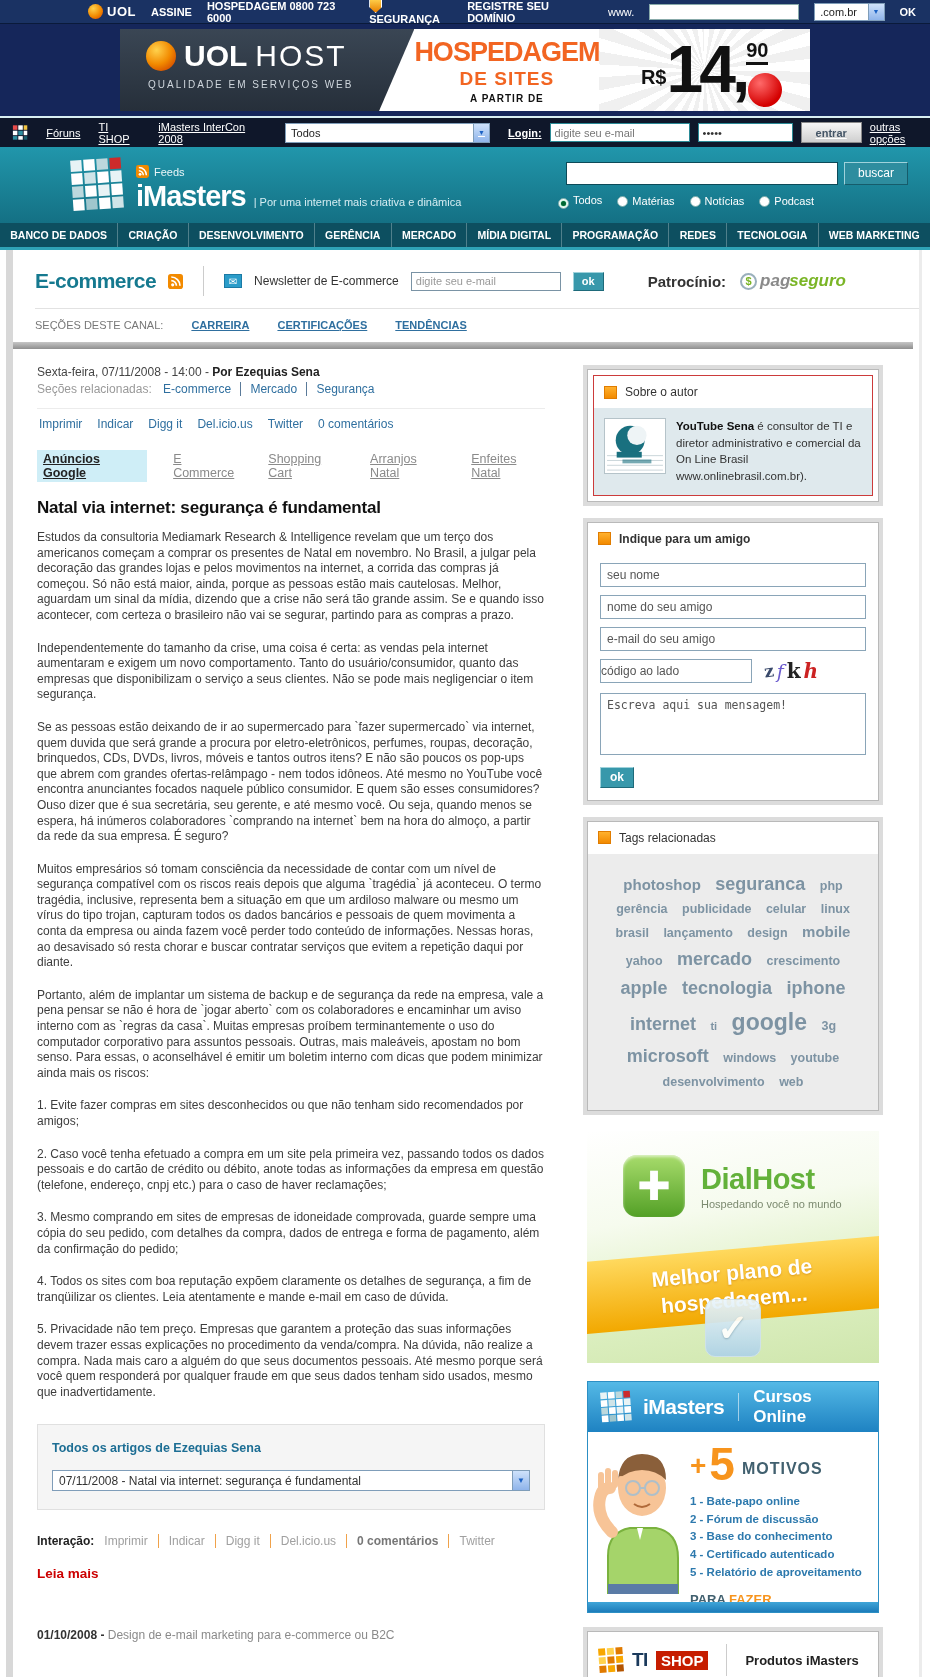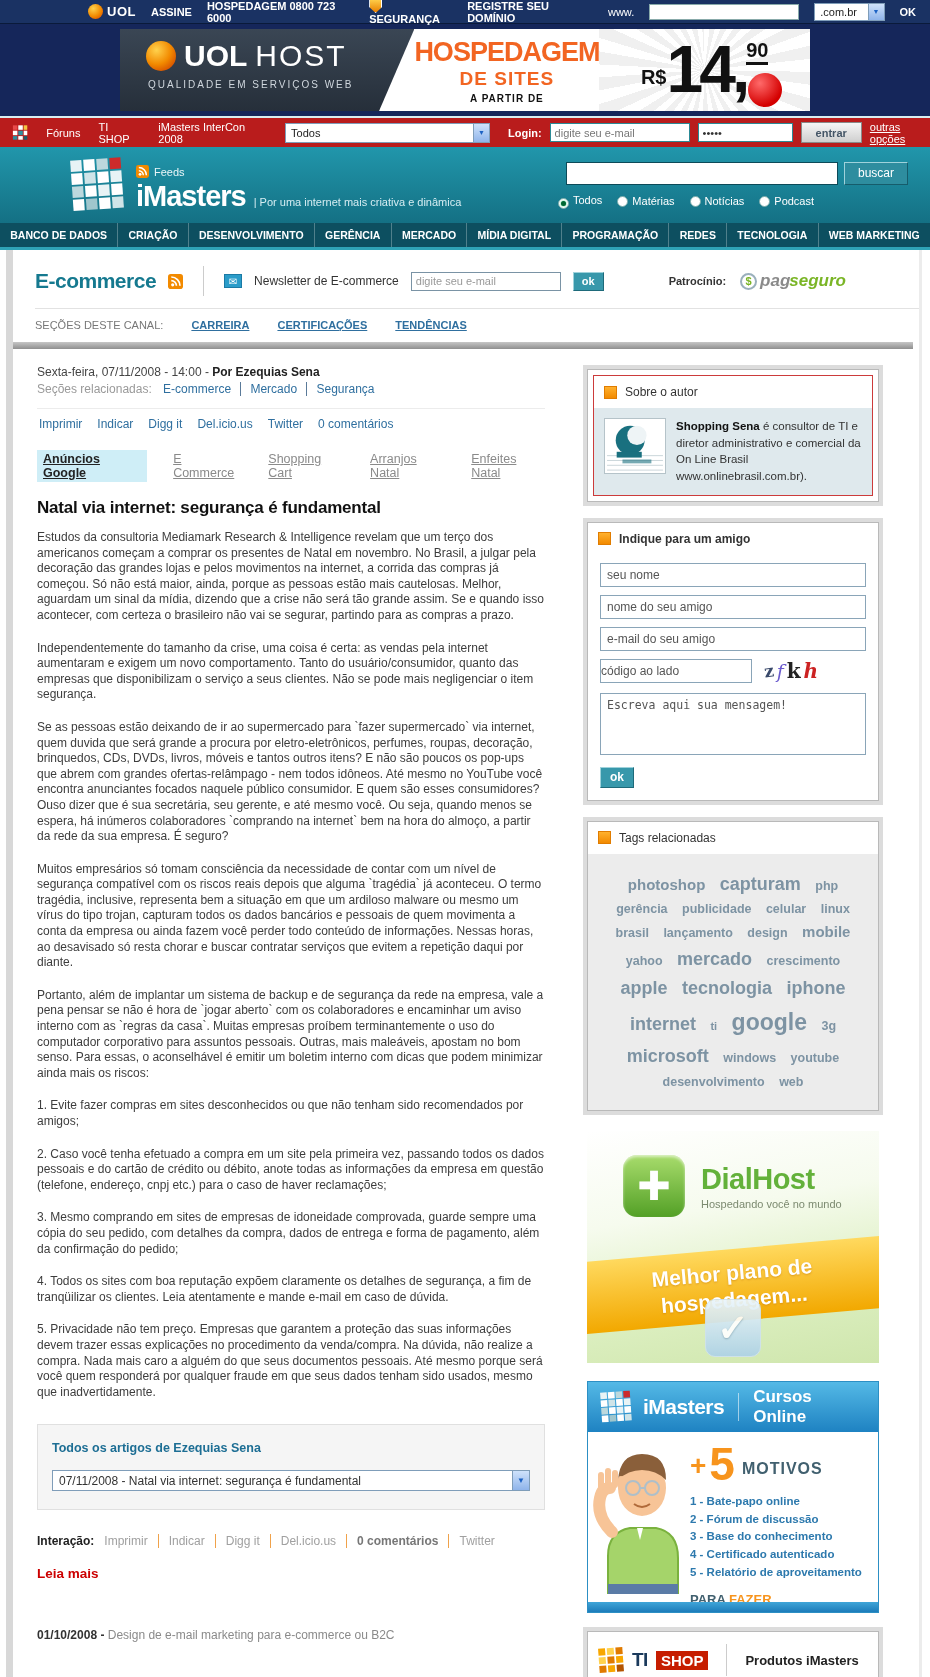--- a/index.html
+++ b/index.html
@@ -31,21 +31,21 @@
   .bn-l1 { color:#f26522; font-size:27px; font-weight:bold; letter-spacing:-1px; }
   .bn-l2 { color:#f26522; font-size:19px; font-weight:bold; letter-spacing:1px; }
   .bn-l3 { color:#111; font-size:10px; font-weight:bold; letter-spacing:1px; margin-top:3px; }
   .bn-right { width:215px; position:relative; background:repeating-conic-gradient(#fff 0 7deg,#f0f0f0 7deg 14deg); display:flex; align-items:center; justify-content:center; }
   .bn-rs { font-size:20px; font-weight:bold; color:#111; margin-top:14px; }
   .bn-price { font-size:66px; font-weight:bold; color:#111; line-height:.9; letter-spacing:-4px; }
   .bn-cents { font-size:20px; font-weight:bold; color:#111; border-bottom:3px solid #111; margin-top:10px; align-self:flex-start; }
   .bn-ballred { position:absolute; right:28px; bottom:4px; width:34px; height:34px; border-radius:50%; background:radial-gradient(circle at 35% 30%,#ff6a6a,#d40000 70%); }
 
   
-  .loginbar { height:31px; background:#b91c1c; border-top:2px solid #d8eef1; display:flex; align-items:center; gap:18px; padding:0 12px; color:#fff; font-size:11px; }
+  .loginbar { height:31px; background:#0f172a; border-top:2px solid #d8eef1; display:flex; align-items:center; gap:18px; padding:0 12px; color:#fff; font-size:11px;text-decoration:underline; }
   .loginbar a { color:#fff; }
   .lb-right { margin-left:auto; display:flex; align-items:center; gap:8px; }
   .lb-input { height:19px; border:1px solid #2a8a96; padding:0 4px; font-size:11px; color:#777; }
   .btn-entrar { height:21px; padding:0 14px; background:linear-gradient(#f6f6f6,#cfcfcf); border:1px solid #8a8a8a; color:#456; font-size:11px; font-weight:bold; }
   .outras { text-decoration:underline; }
 
   
   .masthead { height:76px; background:linear-gradient(#2196ab,#147084); display:flex; align-items:center; padding:0 22px 0 70px; }
   .brand { display:flex; align-items:flex-end; gap:10px; }
   .brand-txt .feeds { display:flex; align-items:center; gap:5px; font-size:11px; color:#eaf6f8; margin-bottom:2px; }
@@ -70,21 +70,21 @@
 
   .channel-row { display:flex; align-items:center; padding:16px 18px 12px 22px; gap:12px; }
   .ch-title { font-size:21px; font-weight:bold; color:#15798f; letter-spacing:-.5px; }
   .vdiv { width:1px; height:30px; background:#ccc; margin:0 8px; }
   .mail-ic { width:18px; height:14px; background:#2a9cc9; border:1px solid #1b7aa5; color:#fff; font-size:10px; display:inline-flex; align-items:center; justify-content:center; }
   .mail-ic::before { content:"✉"; }
   .ch-label { font-size:12px; color:#333; }
   .nl-input { width:150px; height:19px; border:1px solid #7a93a5; font-size:11px; color:#999; padding:0 4px; }
   .btn-ok { height:19px; padding:0 8px; background:#3898ab; border:1px solid; border-color:#9fd2db #1e6a7a #1e6a7a #9fd2db; color:#fff; font-size:11px; font-weight:bold; }
   .sponsor { margin-left:auto; margin-right:55px; display:flex; align-items:center; gap:14px; }
-  .sp-label { font-size:11px; color:#333; font-weight:bold; }
+  .sp-label { font-size:15px; color:#333; font-weight:bold; }
   .ps-icon { width:17px; height:17px; border:2px solid #9ab0bc; border-radius:50%; display:inline-flex; align-items:center; justify-content:center; color:#7ab526; font-size:11px; font-weight:bold; }
   .ps-icon::before { content:"$"; }
   .ps-pag { font-size:17px; font-weight:bold; font-style:italic; color:#8a8a8a; }
   .ps-seg { font-size:17px; font-weight:bold; font-style:italic; color:#7ab526; margin-left:-4px; }
 
   .sections-row { border-top:1px solid #e2e2e2; margin-left:22px; padding:10px 0 11px; display:flex; align-items:center; gap:28px; font-size:11px; color:#777; }
   .sections-row a { color:#2f6f9f; font-weight:bold; text-decoration:underline; }
 
   .big-divider { height:7px; background:linear-gradient(#c6c6c6,#8f8f8f); margin-right:6px; }
 
@@ -426,21 +426,21 @@
                   <line x1="2" y1="38" x2="60" y2="38"></line>
                   <line x1="2" y1="43" x2="60" y2="43"></line>
                   <line x1="2" y1="48" x2="60" y2="48"></line>
                   <line x1="2" y1="53" x2="60" y2="53"></line>
                 </g>
               <circle cx="26" cy="22" r="15" fill="#19707f"></circle>
               <circle cx="33" cy="17" r="10" fill="#eef4f6"></circle>
               <rect x="12" y="34" width="26" height="6" fill="#19707f"></rect>
               <rect x="18" y="42" width="30" height="4" fill="#19707f" opacity=".6"></rect>
             </svg>
-            <div><b>Shopping Sena</b><span> é consultor de TI e diretor administrativo e comercial da On Line Brasil www.onlinebrasil.com.br).</span></div>
+            <div><b>YouTube Sena</b><span> é consultor de TI e diretor administrativo e comercial da On Line Brasil www.onlinebrasil.com.br).</span></div>
           </div>
         </div>
       </div>
 
       <div class="sb-box">
         <div class="bx-head" style="font-weight:bold">
           <span class="sq"></span>
           <span>Indique para um amigo</span>
         </div>
         <div class="indicate-body">
@@ -461,21 +461,21 @@
         </div>
       </div>
 
       <div class="sb-box">
         <div class="bx-head">
           <span class="sq"></span>
           <span>Tags relacionadas</span>
         </div>
         <div class="tags-body">
           <a class="tag t3">photoshop</a>
-          <a class="tag t4">capturam</a>
+          <a class="tag t4">seguranca</a>
           <a class="tag t2">php</a>
           <a class="tag t2">gerência</a>
           <a class="tag t2">publicidade</a>
           <a class="tag t2">celular</a>
           <a class="tag t2">linux</a>
           <a class="tag t2">brasil</a>
           <a class="tag t2">lançamento</a>
           <a class="tag t2">design</a>
           <a class="tag t3">mobile</a>
           <a class="tag t2">yahoo</a>

